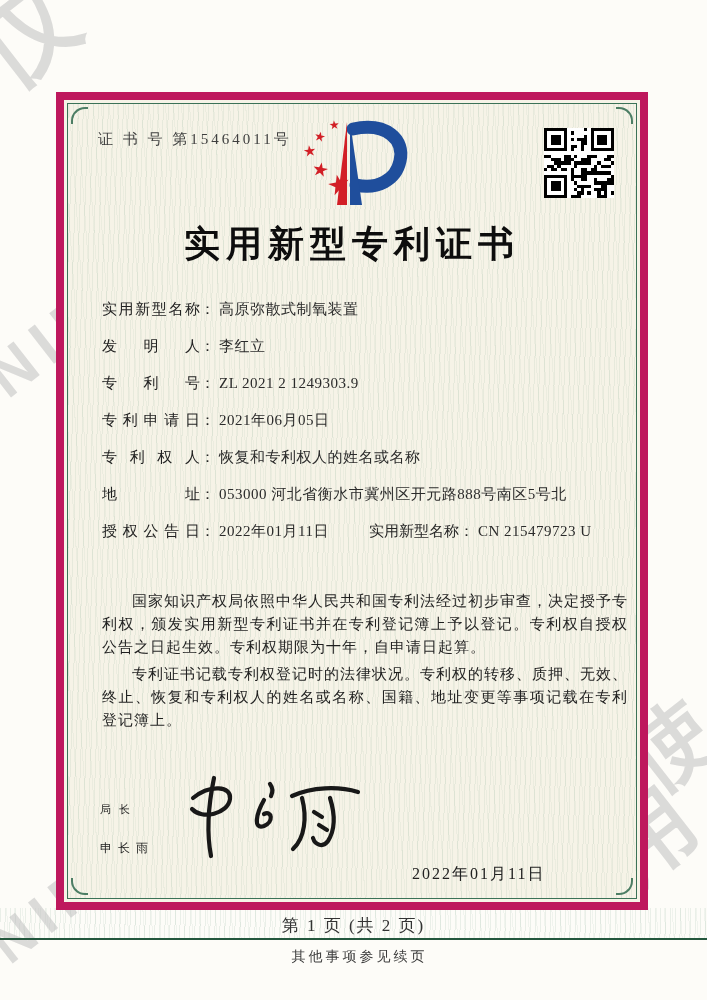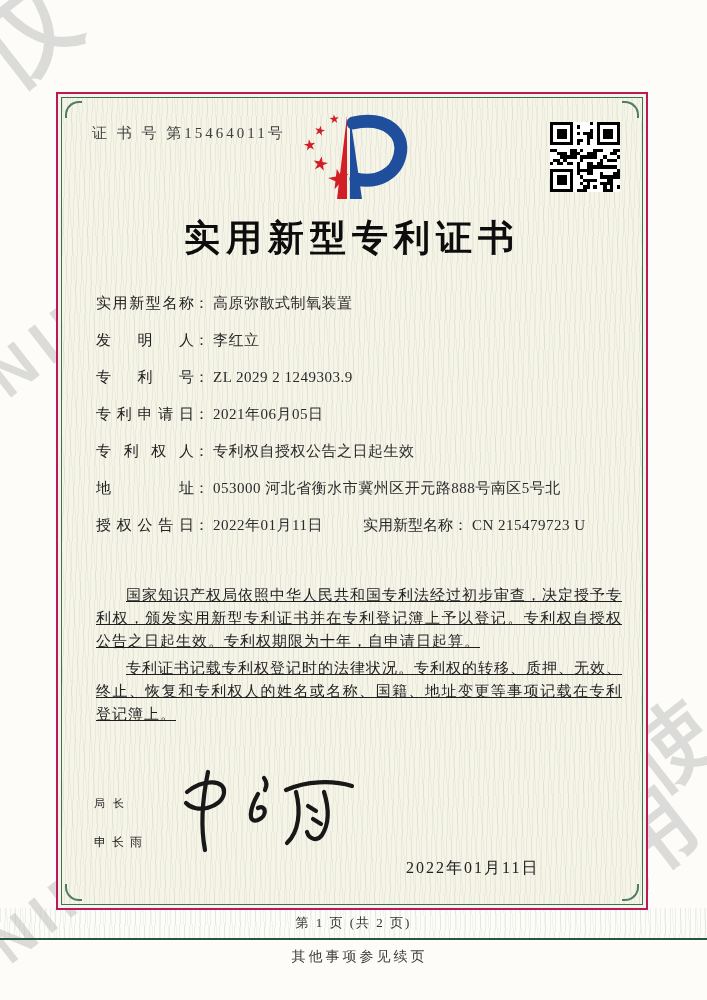--- a/index.html
+++ b/index.html
@@ -12,21 +12,21 @@
   .wm-a{left:-20px;top:-30px;font-size:96px;}
   .wm-b{left:118px;top:126px;font-size:88px;}
   .wm-c{left:-74px;top:308px;font-size:62px;letter-spacing:10px;}
   .wm-d{left:352px;top:300px;font-size:58px;letter-spacing:8px;opacity:.5;}
   .wm-e{left:628px;top:686px;font-size:86px;}
   .wm-f{left:608px;top:778px;font-size:86px;}
   .wm-g{left:-64px;top:882px;font-size:56px;letter-spacing:9px;}
 
   
   .frame{position:absolute;left:56px;top:92px;width:592px;height:818px;z-index:2;
-         border:2px solid #be185d;background:#f6f3e7;padding:3px;box-sizing:border-box;}
+         border:8px solid #be185d;background:#f6f3e7;padding:3px;box-sizing:border-box;}
   .frame-inner{position:relative;width:100%;height:100%;box-sizing:border-box;border:1px solid #3b7257;
          background-color:#f6f3e7;
          background-image:
            repeating-linear-gradient(92deg, rgba(96,148,118,.10) 0 1px, rgba(0,0,0,0) 1px 5px),
            repeating-linear-gradient(86deg, rgba(96,148,118,.07) 0 1px, rgba(0,0,0,0) 1px 8px);}
 
   .corn{position:absolute;width:15px;height:15px;border-top:2px solid #3b7257;border-left:2px solid #3b7257;
         border-top-left-radius:14px;opacity:.9;}
   .corn.tl{left:3px;top:3px;}
   .corn.tr{right:3px;top:3px;transform:rotate(90deg);}
@@ -55,34 +55,34 @@
   .frow{margin-bottom:18px;white-space:nowrap;}
   .frow:first-child{}
   .flabel{display:inline-block;width:98px;text-align:justify;text-align-last:justify;color:#222;}
   .fcolon{margin-right:4px;}
   .fvalue{letter-spacing:.5px;color:#2b2b2b;}
   .fpair2{margin-left:40px;}
 
   
   .paras{position:absolute;left:34px;top:486px;width:526px;font-size:15px;line-height:23px;
          color:#1f1f1f;letter-spacing:1px;text-align:justify;}
-  .paras p{margin:0 0 4px 0;text-indent:2em;text-decoration:underline;}
+  .paras p{margin:0 0 4px 0;text-indent:2em;}
 
   
   .sig-title{position:absolute;left:32px;top:698px;font-size:11px;letter-spacing:8px;color:#222;}
   .sig-name{position:absolute;left:32px;top:736px;font-size:12px;letter-spacing:6px;color:#222;}
   .sig-script{position:absolute;left:112px;top:668px;}
   .date{position:absolute;left:344px;top:760px;font-size:16px;letter-spacing:2px;color:#222;}
 
   
   .bottom-band{position:absolute;left:0;top:908px;width:707px;height:30px;z-index:0;
          background-image:
            repeating-linear-gradient(92deg, rgba(96,148,118,.12) 0 1px, rgba(0,0,0,0) 1px 5px),
            repeating-linear-gradient(86deg, rgba(96,148,118,.08) 0 1px, rgba(0,0,0,0) 1px 8px);}
-  .pageno{position:absolute;left:0;right:0;top:914px;text-align:center;font-size:13px;letter-spacing:2px;
+  .pageno{position:absolute;left:0;right:0;top:914px;text-align:center;font-size:17px;letter-spacing:2px;
           color:#333;z-index:2;}
   .rule{position:absolute;left:0;top:938px;width:707px;height:2px;background:#24573d;z-index:2;}
   .note{position:absolute;left:12px;right:0;top:948px;text-align:center;font-size:14px;letter-spacing:3px;
         color:#3c3c3c;z-index:2;}
 </style>
 </head>
 <body>
 
 <div class="page">
 
@@ -252,27 +252,27 @@
       <div class="title">实用新型专利证书</div>
 
       <div class="fields">
         <div class="frow">
           <span class="flabel">实用新型名称</span><span class="fcolon">：</span><span class="fvalue">高原弥散式制氧装置</span>
         </div>
         <div class="frow">
           <span class="flabel">发明人</span><span class="fcolon">：</span><span class="fvalue">李红立</span>
         </div>
         <div class="frow">
-          <span class="flabel">专利号</span><span class="fcolon">：</span><span class="fvalue">ZL 2029 2 1249303.9</span>
+          <span class="flabel">专利号</span><span class="fcolon">：</span><span class="fvalue">ZL 2021 2 1249303.9</span>
         </div>
         <div class="frow">
           <span class="flabel">专利申请日</span><span class="fcolon">：</span><span class="fvalue">2021年06月05日</span>
         </div>
         <div class="frow">
-          <span class="flabel">专利权人</span><span class="fcolon">：</span><span class="fvalue">专利权自授权公告之日起生效</span>
+          <span class="flabel">专利权人</span><span class="fcolon">：</span><span class="fvalue">恢复和专利权人的姓名或名称</span>
         </div>
         <div class="frow">
           <span class="flabel">地址</span><span class="fcolon">：</span><span class="fvalue">053000 河北省衡水市冀州区开元路888号南区5号北</span>
         </div>
         <div class="frow">
           <span class="flabel">授权公告日</span><span class="fcolon">：</span><span class="fvalue">2022年01月11日</span><span class="fpair2"><span>实用新型名称</span><span class="fcolon">：</span><span class="fvalue">CN 215479723 U</span></span>
         </div>
       </div>
 
       <div class="paras">

